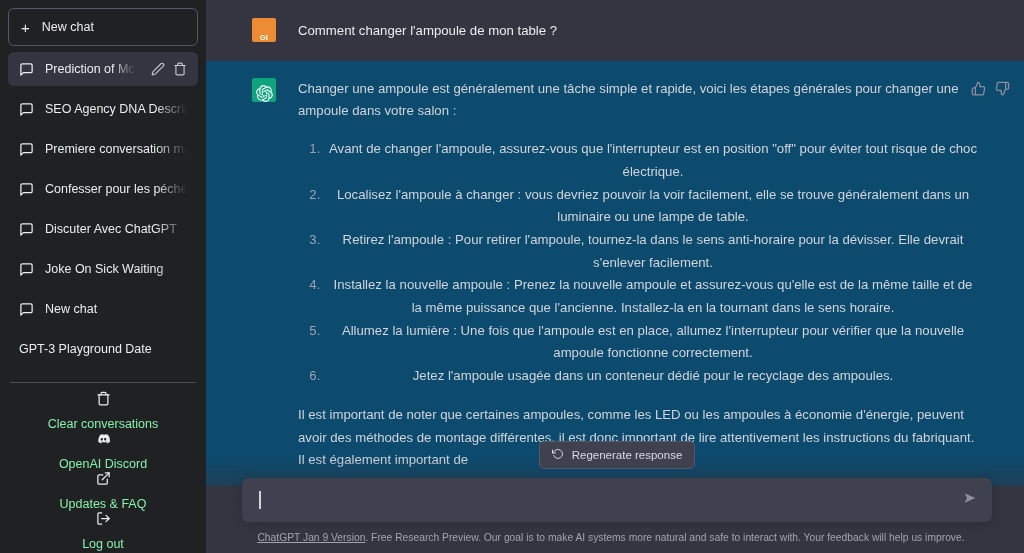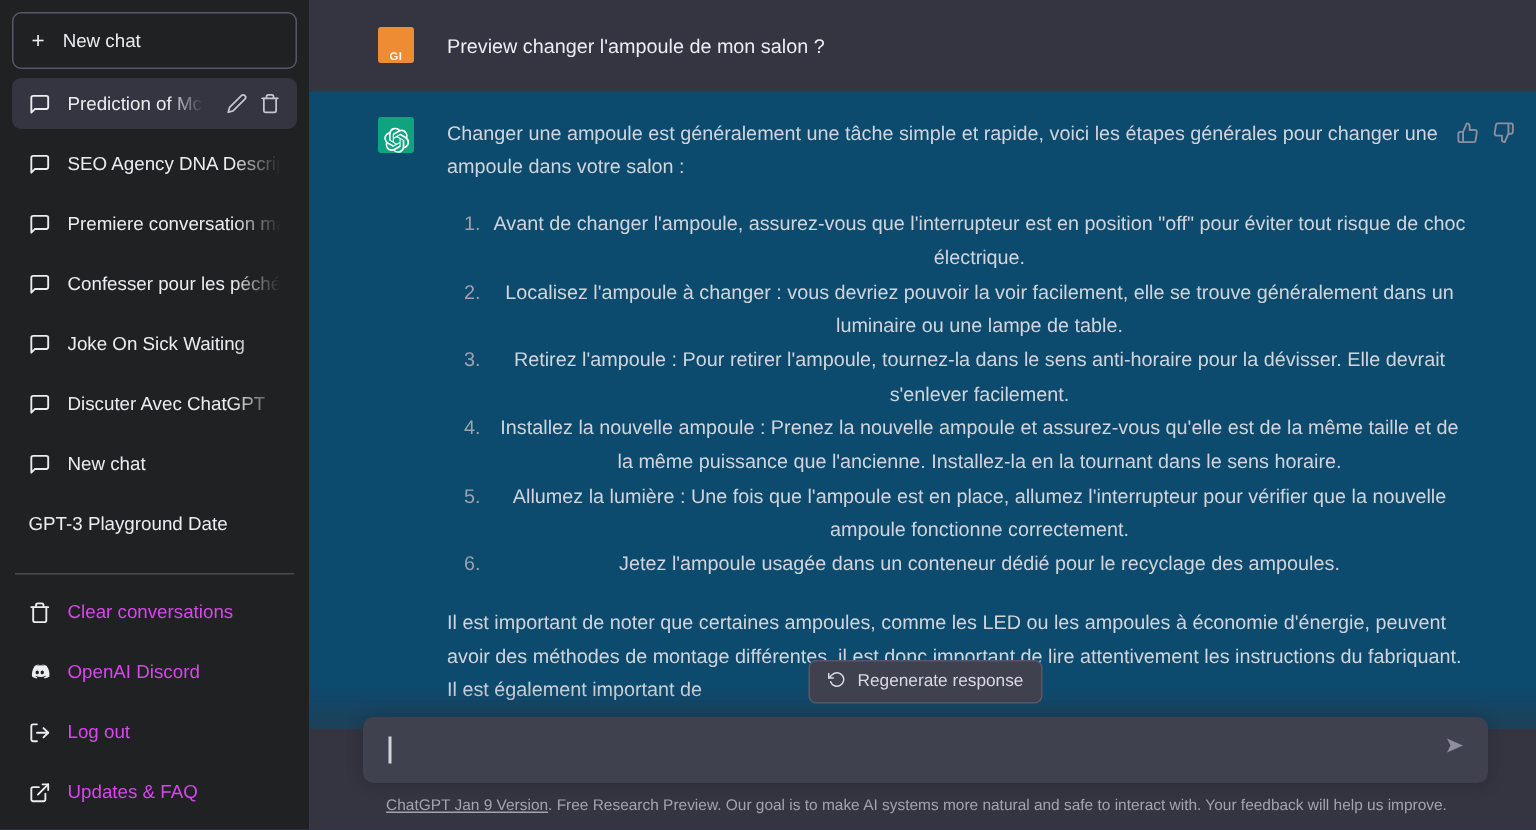--- a/index.html
+++ b/index.html
@@ -57,21 +57,21 @@
   }
   .conv .acts { display: none; gap: 7px; align-items: center; flex: 0 0 auto; }
   .conv.active .acts { display: flex; }
 
   .divider { height: 1px; background: #4d4d4f; margin: 4px 2px 8px 2px; flex: 0 0 auto; }
 
   .navitem {
     display: flex; align-items: center; gap: 11px;
     height: 34px; min-height: 34px; margin-bottom: 6px;
     padding: 0 11px; border-radius: 6px;
-    color: #d946ef; font-size: 12.5px; cursor: pointer;
+    color: #86efac; font-size: 12.5px; cursor: pointer; flex-direction: column;
   }
   .navitem:last-child { margin-bottom: 8px; }
   .ic { flex: 0 0 15px; width: 15px; height: 15px; display: flex; align-items: center; justify-content: center; }
   .ic svg { display: block; }
 
   
   #main { flex: 1 1 auto; position: relative; height: 553px; background: #343541; overflow: hidden; }
   #thread { position: absolute; inset: 0; overflow: hidden; }
 
   .row { width: 100%; display: flex; justify-content: center; }
@@ -207,30 +207,30 @@
         </span>
         <span class="ctext">Confesser pour les péchés?</span>
       </div>
 
       <div class="conv">
         <span class="ic">
           <svg width="15" height="15" viewBox="0 0 24 24" fill="none" stroke="#ececf1" stroke-width="2" stroke-linecap="round" stroke-linejoin="round">
               <path d="M21 15a2 2 0 0 1-2 2H7l-4 4V5a2 2 0 0 1 2-2h14a2 2 0 0 1 2 2z"></path>
             </svg>
         </span>
+        <span class="ctext">Discuter Avec ChatGPT</span>
+      </div>
+
+      <div class="conv">
+        <span class="ic">
+          <svg width="15" height="15" viewBox="0 0 24 24" fill="none" stroke="#ececf1" stroke-width="2" stroke-linecap="round" stroke-linejoin="round">
+              <path d="M21 15a2 2 0 0 1-2 2H7l-4 4V5a2 2 0 0 1 2-2h14a2 2 0 0 1 2 2z"></path>
+            </svg>
+        </span>
         <span class="ctext">Joke On Sick Waiting</span>
-      </div>
-
-      <div class="conv">
-        <span class="ic">
-          <svg width="15" height="15" viewBox="0 0 24 24" fill="none" stroke="#ececf1" stroke-width="2" stroke-linecap="round" stroke-linejoin="round">
-              <path d="M21 15a2 2 0 0 1-2 2H7l-4 4V5a2 2 0 0 1 2-2h14a2 2 0 0 1 2 2z"></path>
-            </svg>
-        </span>
-        <span class="ctext">Discuter Avec ChatGPT</span>
       </div>
 
       <div class="conv">
         <span class="ic">
           <svg width="15" height="15" viewBox="0 0 24 24" fill="none" stroke="#ececf1" stroke-width="2" stroke-linecap="round" stroke-linejoin="round">
               <path d="M21 15a2 2 0 0 1-2 2H7l-4 4V5a2 2 0 0 1 2-2h14a2 2 0 0 1 2 2z"></path>
             </svg>
         </span>
         <span class="ctext">New chat</span>
       </div>
@@ -255,56 +255,56 @@
     </div>
 
 
     <div class="navitem">
       <span class="ic">
         <svg width="16" height="16" viewBox="0 0 24 24" fill="#ececf1">
             <path d="M19.3 5.4A17 17 0 0 0 15.1 4l-.2.4c1.4.4 2.1.9 2.9 1.4a12 12 0 0 0-9.6 0c.8-.5 1.6-1 2.9-1.4L10.9 4a17 17 0 0 0-4.2 1.4C4 9.3 3.4 13.1 3.7 16.8A16 16 0 0 0 8.6 19l.9-1.4c-.8-.3-1.5-.7-2.2-1.1l.5-.4a11.5 11.5 0 0 0 10.4 0l.5.4c-.7.4-1.4.8-2.2 1.1l.9 1.4a16 16 0 0 0 4.9-2.2c.4-4.3-.6-8.1-3-11.4zM9.3 14.5c-1 0-1.8-.9-1.8-2s.8-2 1.8-2 1.8.9 1.8 2-.8 2-1.8 2zm5.4 0c-1 0-1.8-.9-1.8-2s.8-2 1.8-2 1.8.9 1.8 2-.8 2-1.8 2z"></path>
           </svg>
       </span>
       <span>OpenAI Discord</span>
+    </div>
+
+    <div class="navitem">
+      <span class="ic">
+        <svg width="15" height="15" viewBox="0 0 24 24" fill="none" stroke="#ececf1" stroke-width="2" stroke-linecap="round" stroke-linejoin="round">
+            <path d="M18 13v6a2 2 0 0 1-2 2H5a2 2 0 0 1-2-2V8a2 2 0 0 1 2-2h6"></path>
+            <polyline points="15 3 21 3 21 9"></polyline>
+            <line x1="10" y1="14" x2="21" y2="3"></line>
+          </svg>
+      </span>
+      <span>Updates &amp; FAQ</span>
     </div>
 
     <div class="navitem">
       <span class="ic">
         <svg width="15" height="15" viewBox="0 0 24 24" fill="none" stroke="#ececf1" stroke-width="2" stroke-linecap="round" stroke-linejoin="round">
             <path d="M9 21H5a2 2 0 0 1-2-2V5a2 2 0 0 1 2-2h4"></path>
             <polyline points="16 17 21 12 16 7"></polyline>
             <line x1="21" y1="12" x2="9" y2="12"></line>
           </svg>
       </span>
       <span>Log out</span>
     </div>
 
-    <div class="navitem">
-      <span class="ic">
-        <svg width="15" height="15" viewBox="0 0 24 24" fill="none" stroke="#ececf1" stroke-width="2" stroke-linecap="round" stroke-linejoin="round">
-            <path d="M18 13v6a2 2 0 0 1-2 2H5a2 2 0 0 1-2-2V8a2 2 0 0 1 2-2h6"></path>
-            <polyline points="15 3 21 3 21 9"></polyline>
-            <line x1="10" y1="14" x2="21" y2="3"></line>
-          </svg>
-      </span>
-      <span>Updates &amp; FAQ</span>
-    </div>
-
   </div>
 
   <div id="main">
 
     <div id="thread">
 
       <div class="row user">
         <div class="rowinner">
           <div class="avatar user">
             <span>GI</span>
           </div>
-          <div class="msg">Preview changer l'ampoule de mon salon ?</div>
+          <div class="msg">Comment changer l'ampoule de mon table ?</div>
         </div>
       </div>
 
       <div class="row bot">
         <div class="rowinner">
           <div class="avatar bot">
             <svg width="17" height="17" viewBox="0 0 41 41" fill="#fff">
               <path d="M37.5 16.8a10 10 0 0 0-.9-8.3 10.2 10.2 0 0 0-11-4.9A10.1 10.1 0 0 0 18.3.2a10.2 10.2 0 0 0-9.7 7 10 10 0 0 0-6.7 4.9 10.2 10.2 0 0 0 1.3 12 10 10 0 0 0 .8 8.3 10.2 10.2 0 0 0 11 4.9 10 10 0 0 0 7.6 3.4 10.2 10.2 0 0 0 9.7-7.1 10 10 0 0 0 6.7-4.8 10.2 10.2 0 0 0-1.3-12zM22.5 38.2a7.6 7.6 0 0 1-4.9-1.8l.3-.1 8.1-4.7a1.3 1.3 0 0 0 .7-1.1V19l3.4 2v9.5a7.6 7.6 0 0 1-7.6 7.7zM6.2 31.2a7.6 7.6 0 0 1-.9-5.1l.2.1 8.2 4.7a1.3 1.3 0 0 0 1.3 0l10-5.7v3.9l-8.3 4.8a7.6 7.6 0 0 1-10.5-2.7zM4.1 13.6a7.6 7.6 0 0 1 4-3.3v9.6a1.3 1.3 0 0 0 .6 1.1l9.9 5.8-3.3 1.9-8.3-4.7a7.6 7.6 0 0 1-2.9-10.4zm28.2 6.6l-10-5.8 3.4-1.9 8.2 4.8a7.6 7.6 0 0 1-1.2 13.7v-9.7a1.3 1.3 0 0 0-.4-1.1zm3.4-5.1l-.3-.1-8.1-4.8a1.3 1.3 0 0 0-1.3 0l-10 5.8v-4l8.3-4.7a7.6 7.6 0 0 1 11.4 7.8zM14.1 22.2l-3.4-2V10.7a7.6 7.6 0 0 1 12.5-5.8l-.3.1-8.1 4.7a1.3 1.3 0 0 0-.7 1.1zm1.9-4l4.5-2.6 4.5 2.6v5.2l-4.5 2.6-4.5-2.6z"></path>
             </svg>
           </div>

